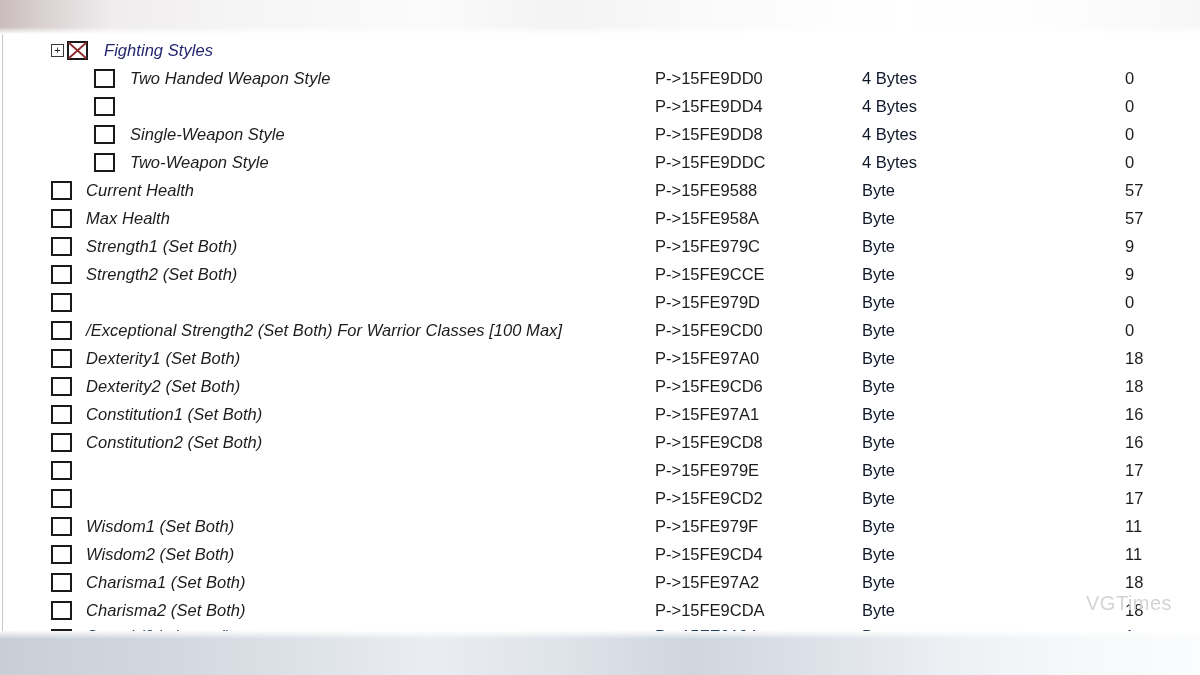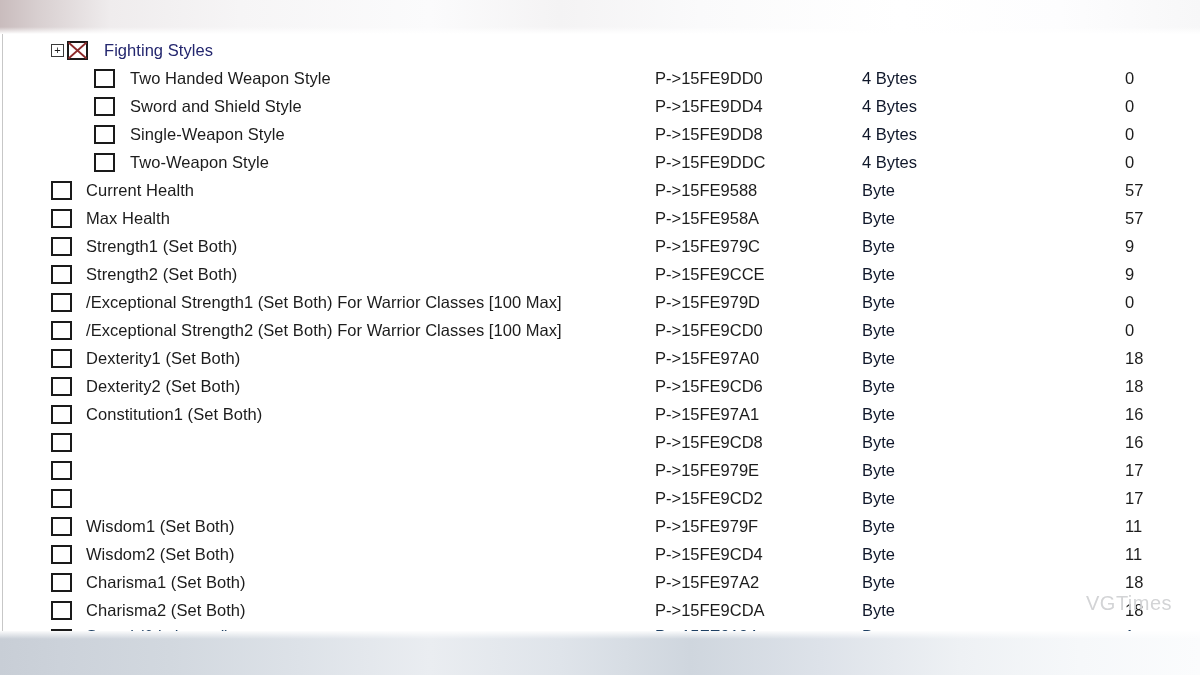--- a/index.html
+++ b/index.html
@@ -145,20 +145,21 @@
     text-align: center;
     color: #202020;
     font-family: "Liberation Sans", sans-serif;
   }
 
   .lbl {
     position: absolute;
     font-size: 16.5px;
     color: #1c1c1c;
     letter-spacing: 0.05px;
+    font-style: italic;
   }
 
   .addr {
     position: absolute;
     left: 655px;
     font-size: 16.5px;
     color: #1c1c1c;
   }
   .type {
     position: absolute;
@@ -235,21 +236,20 @@
         </div>
         <div class="lbl">Two Handed Weapon Style</div>
         <div class="addr">P-&gt;15FE9DD0</div>
         <div class="type">4 Bytes</div>
         <div class="val">0</div>
       </div>
       <div class="row d1">
         <div class="cb-cell">
           <div class="cb"></div>
         </div>
-        <div class="lbl">Sword and Shield Style</div>
         <div class="addr">P-&gt;15FE9DD4</div>
         <div class="type">4 Bytes</div>
         <div class="val">0</div>
       </div>
       <div class="row d1">
         <div class="cb-cell">
           <div class="cb"></div>
         </div>
         <div class="lbl">Single-Weapon Style</div>
         <div class="addr">P-&gt;15FE9DD8</div>
@@ -298,21 +298,20 @@
         </div>
         <div class="lbl">Strength2 (Set Both)</div>
         <div class="addr">P-&gt;15FE9CCE</div>
         <div class="type">Byte</div>
         <div class="val">9</div>
       </div>
       <div class="row d0">
         <div class="cb-cell">
           <div class="cb"></div>
         </div>
-        <div class="lbl">/Exceptional Strength1 (Set Both) For Warrior Classes [100 Max]</div>
         <div class="addr">P-&gt;15FE979D</div>
         <div class="type">Byte</div>
         <div class="val">0</div>
       </div>
       <div class="row d0">
         <div class="cb-cell">
           <div class="cb"></div>
         </div>
         <div class="lbl">/Exceptional Strength2 (Set Both) For Warrior Classes [100 Max]</div>
         <div class="addr">P-&gt;15FE9CD0</div>
@@ -343,20 +342,21 @@
         </div>
         <div class="lbl">Constitution1 (Set Both)</div>
         <div class="addr">P-&gt;15FE97A1</div>
         <div class="type">Byte</div>
         <div class="val">16</div>
       </div>
       <div class="row d0">
         <div class="cb-cell">
           <div class="cb"></div>
         </div>
+        <div class="lbl">Constitution2 (Set Both)</div>
         <div class="addr">P-&gt;15FE9CD8</div>
         <div class="type">Byte</div>
         <div class="val">16</div>
       </div>
       <div class="row d0">
         <div class="cb-cell">
           <div class="cb"></div>
         </div>
         <div class="addr">P-&gt;15FE979E</div>
         <div class="type">Byte</div>

